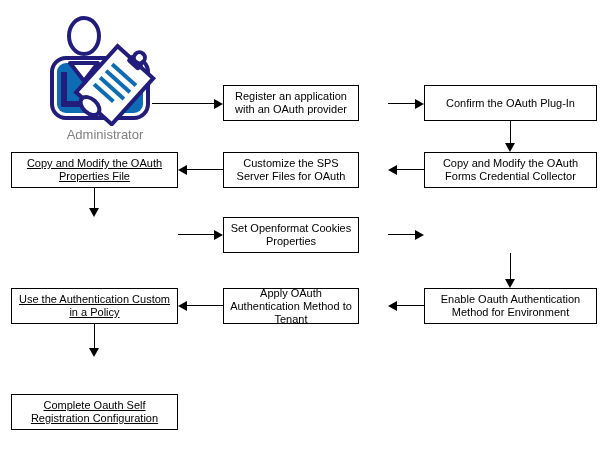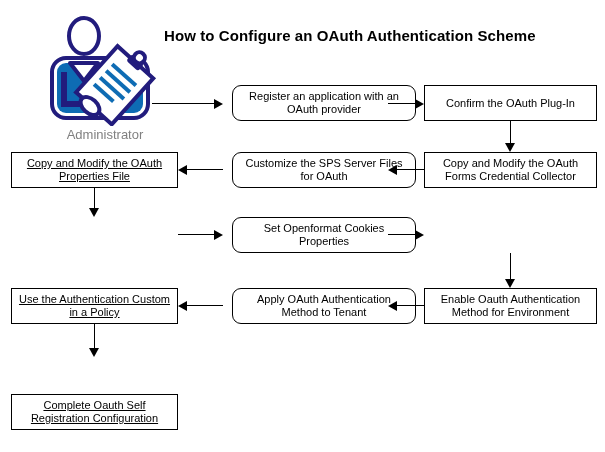--- a/index.html
+++ b/index.html
@@ -20,21 +20,21 @@
     position:absolute;
     box-sizing:border-box;
     background:#fff;
     border:1px solid #000;
     display:flex;align-items:center;justify-content:center;
     text-align:center;
     font-size:11px;line-height:13px;color:#000;
     padding:2px 6px;
   }
   .col-l{left:11px;width:167px;text-decoration:underline;}
-  .col-m{left:232px;width:184px;border-radius:9px;}
+  .col-m{left:223px;width:136px;}
   .col-r{left:424px;width:173px;}
   .row-1{top:85px;height:36px;}
   .row-2{top:152px;height:36px;}
   .row-3{top:217px;height:36px;}
   .row-4{top:288px;height:36px;}
   .row-5{top:357px;height:36px;margin-top:37px;}
   .hline{position:absolute;height:1px;background:#000;}
   .vline{position:absolute;width:1px;background:#000;}
   .head{position:absolute;width:0;height:0;}
   .head-right{border-top:5px solid transparent;border-bottom:5px solid transparent;border-left:9px solid #000;}
@@ -44,21 +44,20 @@
   .actor-label{
     position:absolute;left:40px;top:127px;width:130px;
     text-align:center;font-size:13px;color:#808080;
   }
 </style>
 </head>
 <body>
 
 <div id="canvas">
 
-  <div class="title">How to Configure an OAuth Authentication Scheme</div>
 
   <svg class="actor" viewBox="0 0 112 112" aria-hidden="true">
 
     <rect x="4" y="44" width="96" height="60" rx="14" fill="#ffffff" stroke="#221c7d" stroke-width="4"></rect>
     <rect x="9" y="49" width="86" height="50" rx="9" fill="#0e6cb4"></rect>
 
     <path d="M22 49 L36 67 L50 49 Z" fill="#ffffff" stroke="#221c7d" stroke-width="4" stroke-linejoin="round"></path>
 
     <path d="M16 58 V90 H50" stroke="#221c7d" stroke-width="6" fill="none"></path>
 

